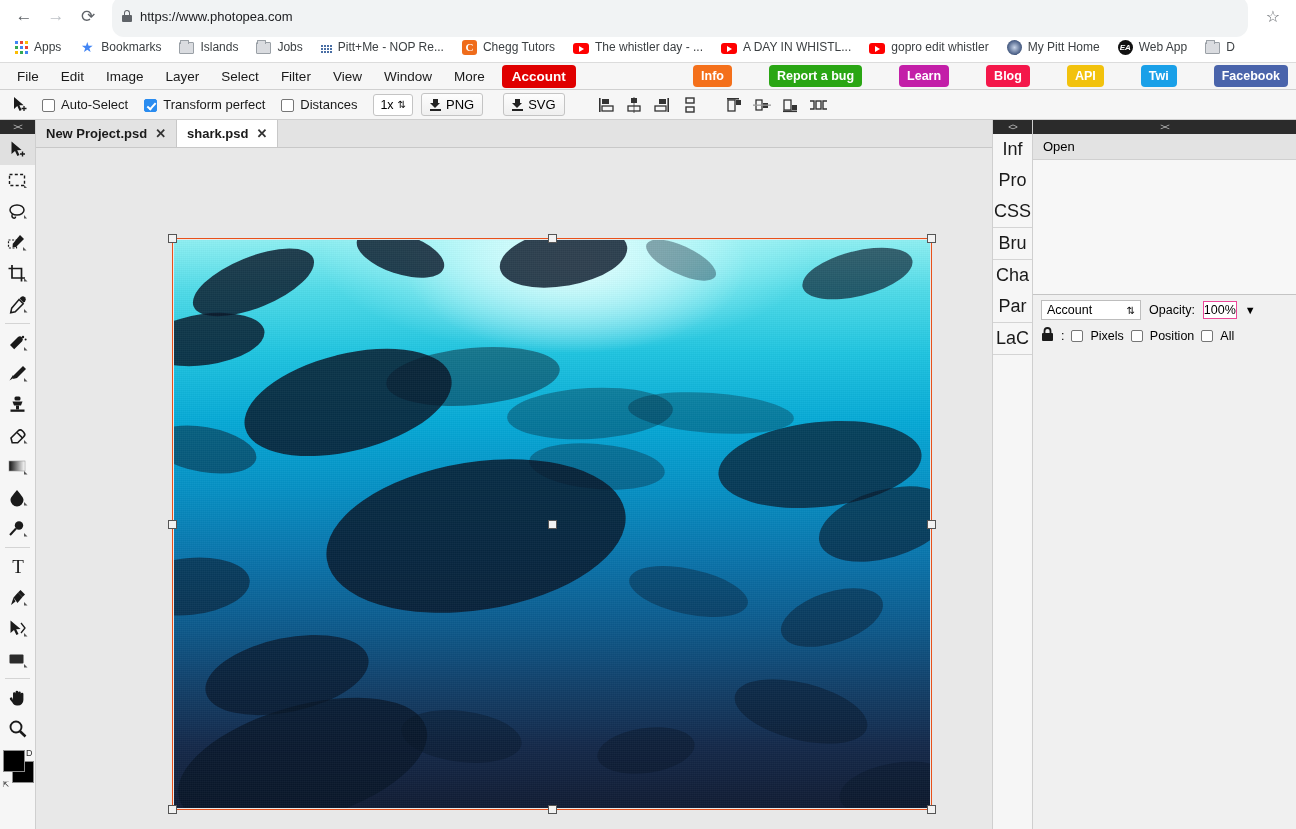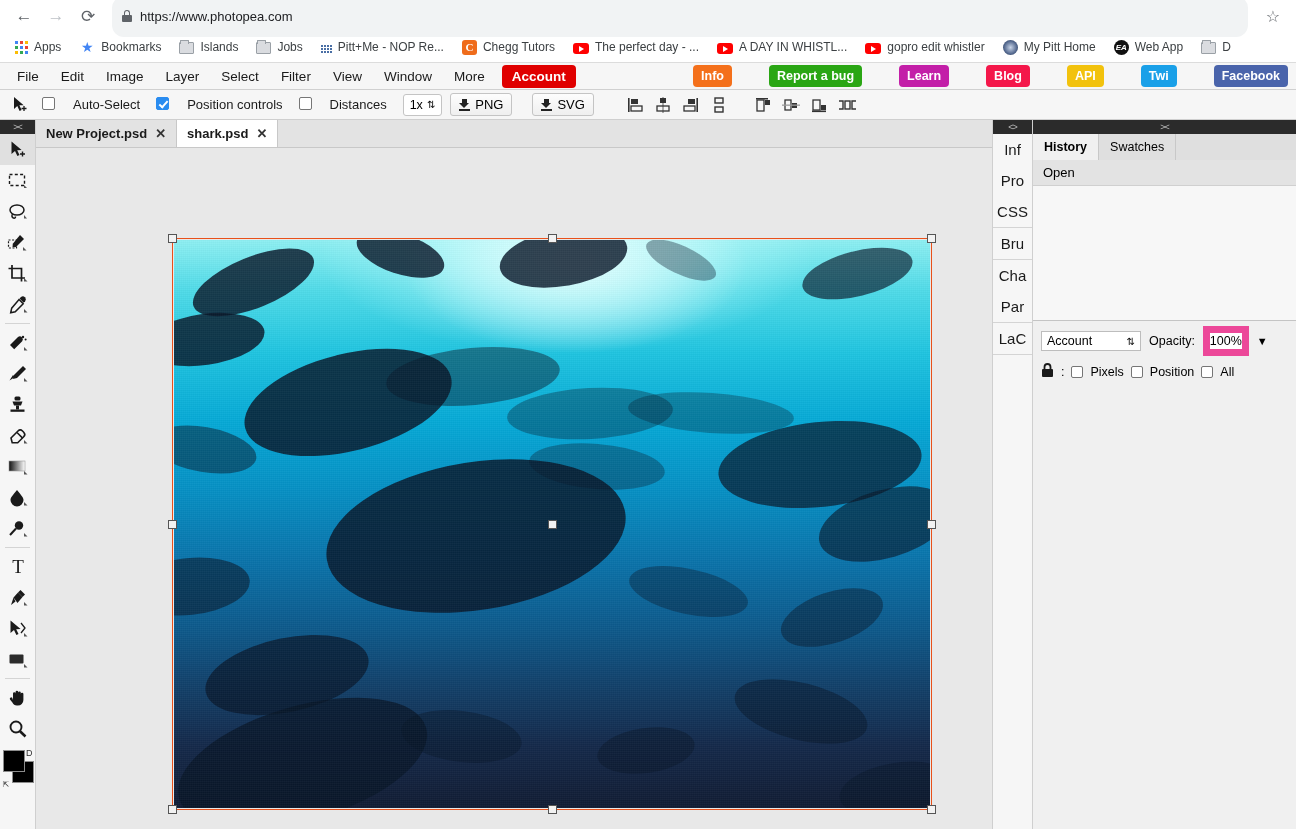--- a/index.html
+++ b/index.html
@@ -76,21 +76,21 @@
   }
   .pp-right { margin-left: auto; display: flex; gap: 5px; padding-right: 2px; }
   .pp-chip { color: #fff; font-weight: bold; font-size: 12.5px; padding: 4px 8px; border-radius: 4px; cursor: pointer; margin-left: 32px; }
 
   
   .pp-optionsbar {
     height: 30px; background: #f6f6f6; border-bottom: 1px solid #cfcfcf;
     display: flex; align-items: center; padding: 0 6px; gap: 0px;
   }
   .opt-tool-icon { width: 28px; height: 24px; display:flex; align-items:center; justify-content:center; margin-right: 8px; }
-  .opt-check { display: flex; align-items: flex-start; gap: 18px; font-size: 13px; color: #1a1a1a; margin-right: 16px; cursor: pointer; }
+  .opt-check { display: flex; align-items: flex-end; gap: 6px; font-size: 13px; color: #1a1a1a; margin-right: 16px; cursor: pointer; }
   .cbx { width: 13px; height: 13px; border: 1px solid #767676; background: #fff; border-radius: 2px; flex:0 0 auto;}
   .cbx.on { background: #2a8cf0; border-color: #2a8cf0; position: relative; }
   .cbx.on::after { content:""; position:absolute; left:4px; top:1px; width:3px; height:7px; border:solid #fff; border-width:0 2px 2px 0; transform: rotate(42deg); }
   .opt-select {
     display:flex; align-items:center; gap:4px; border:1px solid #c4c4c4; background:#fff;
     border-radius:3px; padding: 3px 6px; font-size: 12.5px; cursor:pointer; margin-right: 8px;
   }
   .opt-btn {
     display:flex; align-items:center; gap:5px; border:1px solid #c4c4c4; background: linear-gradient(#fdfdfd,#efefef);
     border-radius:3px; padding: 3px 8px; font-size: 13px; cursor:pointer; margin-right: 20px;
@@ -164,40 +164,40 @@
       repeating-linear-gradient(90deg, rgba(255,255,255,.07) 0 1px, rgba(0,0,0,.05) 1px 2px);
   }
   .sel-border { position:absolute; inset:0; border: 1.5px solid #e8501a; pointer-events:none; }
   .handle {
     position:absolute; width:9px; height:9px; background:#f2f2f2; border:1px solid #555;
   }
 
   
   .pp-mini-dock { width: 40px; background: #f6f6f6; border-left:1px solid #cfcfcf; display:flex; flex-direction:column;}
   .mini-grip { height: 14px; background: #2b2b2b; color:#bbb; font-size:9px; text-align:center; line-height:14px; letter-spacing:-1px;}
-  .mini-item { height:31px; display:flex; align-items:center; justify-content:center; font-size:15px; color:#1a1a1a; cursor:pointer; }
+  .mini-item { height:31px; display:flex; align-items:center; justify-content:center; font-size:18px; color:#1a1a1a; cursor:pointer; }
   .mini-sep { height:1px; background:#d4d4d4; }
 
   .pp-right-dock { width: 264px; background:#f6f6f6; border-left:1px solid #cfcfcf; display:flex; flex-direction:column; }
   .dock-grip { height:14px; background:#2b2b2b; color:#bbb; font-size:9px; text-align:center; line-height:14px; letter-spacing:-1px;}
   .panel-tabs { height:26px; display:flex; align-items:stretch; background:#dfdfdf; }
   .panel-tab { display:flex; align-items:center; padding:0 11px; font-size:12.5px; background:#dfdfdf; border-right:1px solid #c8c8c8; cursor:pointer; }
   .panel-tab.active { background:#f0f0f0; font-weight:bold; }
   .panel-fill { flex:1; background:#dfdfdf; }
   .history-list { background:#f7f7f7; flex:0 0 auto; }
   .history-item { padding:5px 10px; font-size:13px; background:#e3e3e3; border-bottom:1px solid #d0d0d0; cursor:pointer; }
   .history-body { background:#f7f7f7; height: 135px; border-bottom:1px solid #c4c4c4;}
 
   .layers-panel { flex:1; display:flex; flex-direction:column; background:#f0f0f0; }
   .layers-row { display:flex; align-items:center; gap:8px; padding:5px 8px; font-size:12.5px; }
   .blend-select {
     display:flex; align-items:center; justify-content:space-between; gap:6px;
     border:1px solid #bdbdbd; background:#fff; padding:2px 5px; width:100px; font-size:12.5px; cursor:pointer;
   }
-  .opacity-val { background:#fff; border:7px solid #ec4899; padding:1px 0; font-size:12.5px; }
+  .opacity-val { background:#fff; border:1px solid #ec4899; padding:1px 0; font-size:12.5px; }
   .lock-row { display:flex; align-items:center; gap:7px; padding:2px 8px 6px; font-size:12.5px; }
   .lock-glyph { font-size:14px; }
   .mini-cbx { width:12px; height:12px; border:1px solid #767676; background:#fff; border-radius:2px; display:inline-block; flex:0 0 auto;}
   .layer-item { display:flex; align-items:center; gap:9px; padding:4px 8px; background:#e0e0e0; border-top:1px solid #cdcdcd; border-bottom:1px solid #cdcdcd; cursor:pointer; }
   .eye { font-size:14px; width:16px; text-align:center; }
   .layer-thumb {
     width:34px; height:26px; border: 2px dashed #1a1a1a; flex:0 0 auto;
     background: linear-gradient(180deg,#6fe6f0 0%,#16b4dc 30%,#0b6f9f 60%,#0d2742 100%);
     position:relative; overflow:hidden;
   }
@@ -265,21 +265,21 @@
         <i></i>
       </span>
     <span class="bm-label">Pitt+Me - NOP Re...</span>
   </div>
   <div class="bm">
     <span class="ico ico-chegg">C</span>
     <span class="bm-label">Chegg Tutors</span>
   </div>
   <div class="bm">
     <span class="ico ico-yt"></span>
-    <span class="bm-label">The perfect day - ...</span>
+    <span class="bm-label">The whistler day - ...</span>
   </div>
   <div class="bm">
     <span class="ico ico-yt"></span>
     <span class="bm-label">A DAY IN WHISTL...</span>
   </div>
   <div class="bm">
     <span class="ico ico-yt"></span>
     <span class="bm-label">gopro edit whistler</span>
   </div>
   <div class="bm">
@@ -324,21 +324,21 @@
         <path d="M3 1 L3 13 L6.3 10 L8.6 15 L10.6 14.1 L8.4 9.3 L12.7 9.2 Z" fill="#1a1a1a"></path>
         <path d="M13 10 v5 M10.5 12.5 h5" stroke="#1a1a1a" stroke-width="1.3"></path>
       </svg>
   </div>
   <div class="opt-check">
     <span class="cbx"></span>
     <span>Auto-Select</span>
   </div>
   <div class="opt-check">
     <span class="cbx on"></span>
-    <span>Position controls</span>
+    <span>Transform perfect</span>
   </div>
   <div class="opt-check">
     <span class="cbx"></span>
     <span>Distances</span>
   </div>
   <div class="opt-select">
     <span>1x</span>
     <span style="font-size:10px">⇅</span>
   </div>
   <div class="opt-btn">
@@ -627,25 +627,20 @@
     <div class="mini-sep"></div>
     <div class="mini-item">Cha</div>
     <div class="mini-item">Par</div>
     <div class="mini-sep"></div>
     <div class="mini-item">LaC</div>
     <div class="mini-sep"></div>
   </div>
 
   <div class="pp-right-dock">
     <div class="dock-grip">&gt;&lt;</div>
-    <div class="panel-tabs">
-      <div class="panel-tab active">History</div>
-      <div class="panel-tab">Swatches</div>
-      <div class="panel-fill"></div>
-    </div>
     <div class="history-list">
       <div class="history-item">Open</div>
     </div>
     <div class="history-body"></div>
 
     <div class="layers-panel">
       <div class="layers-row">
         <div class="blend-select">
           <span>Account</span>
           <span style="font-size:10px">⇅</span>

